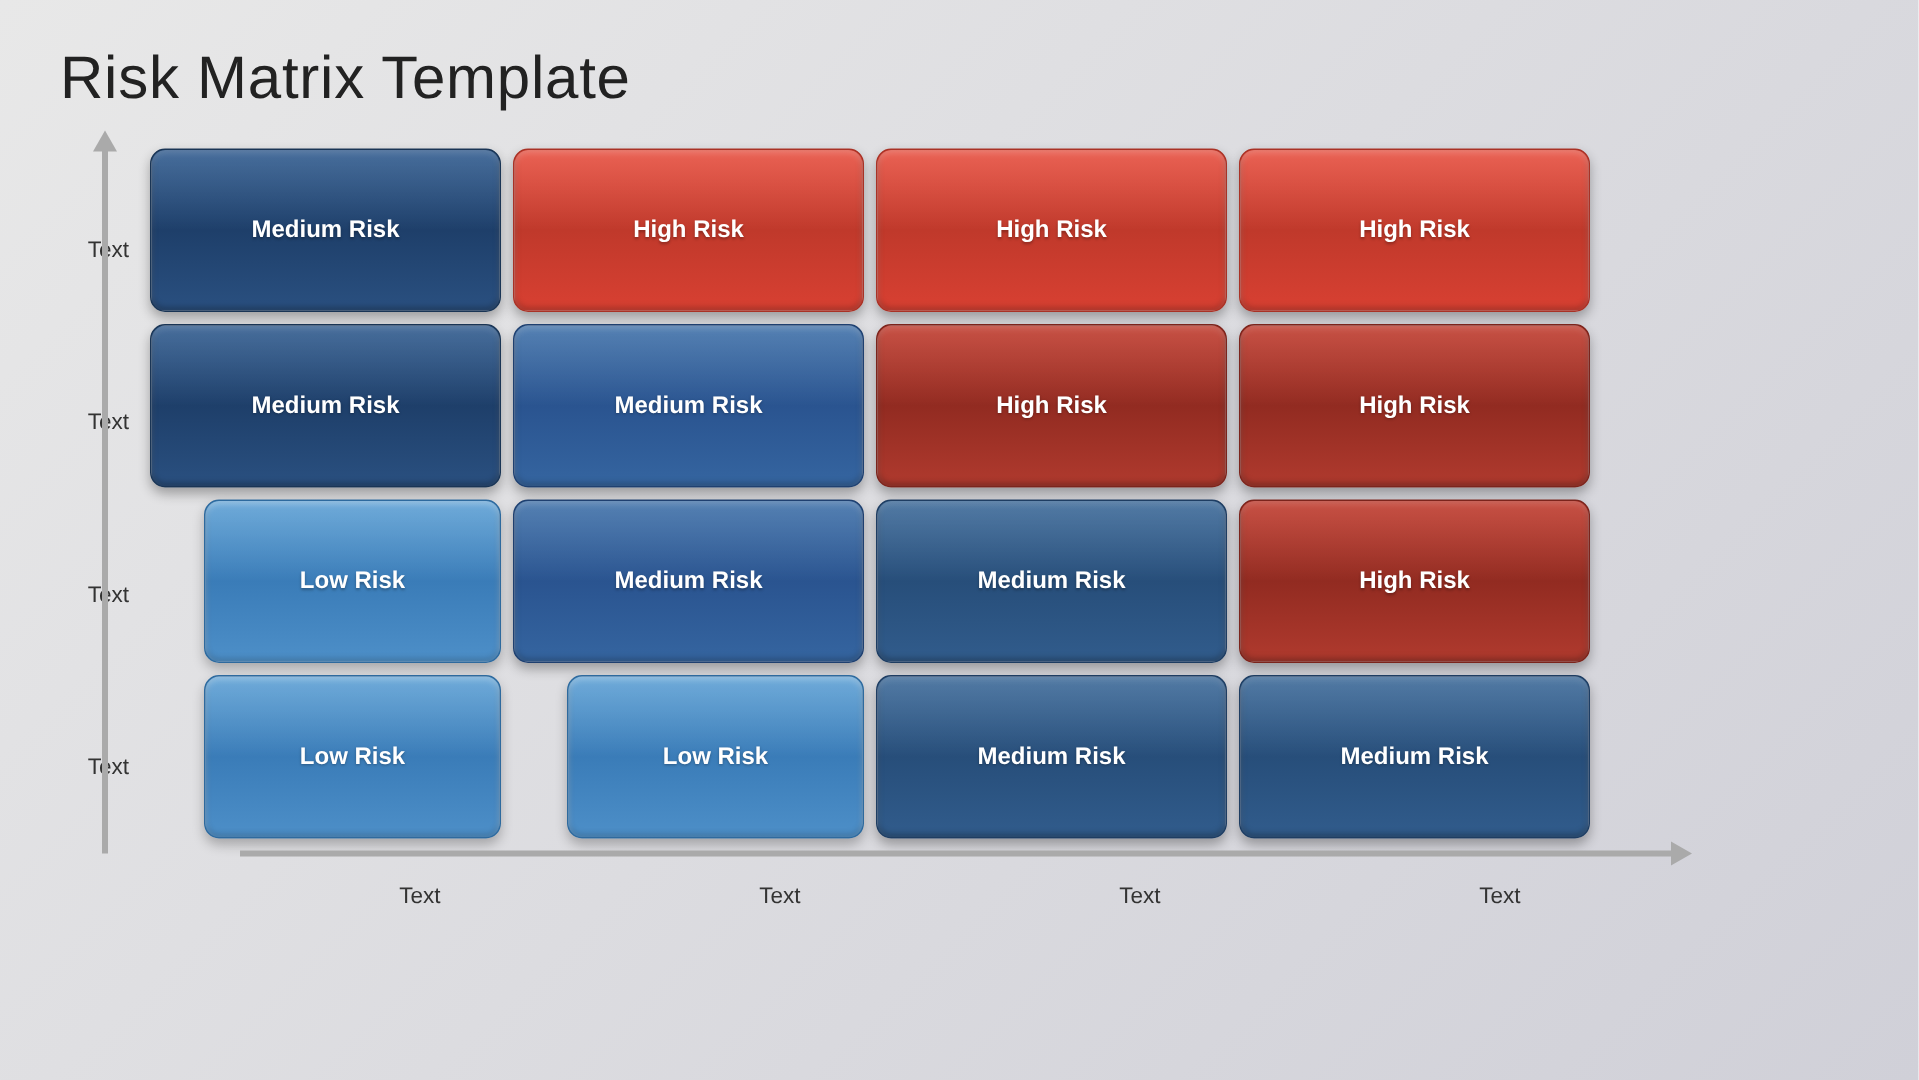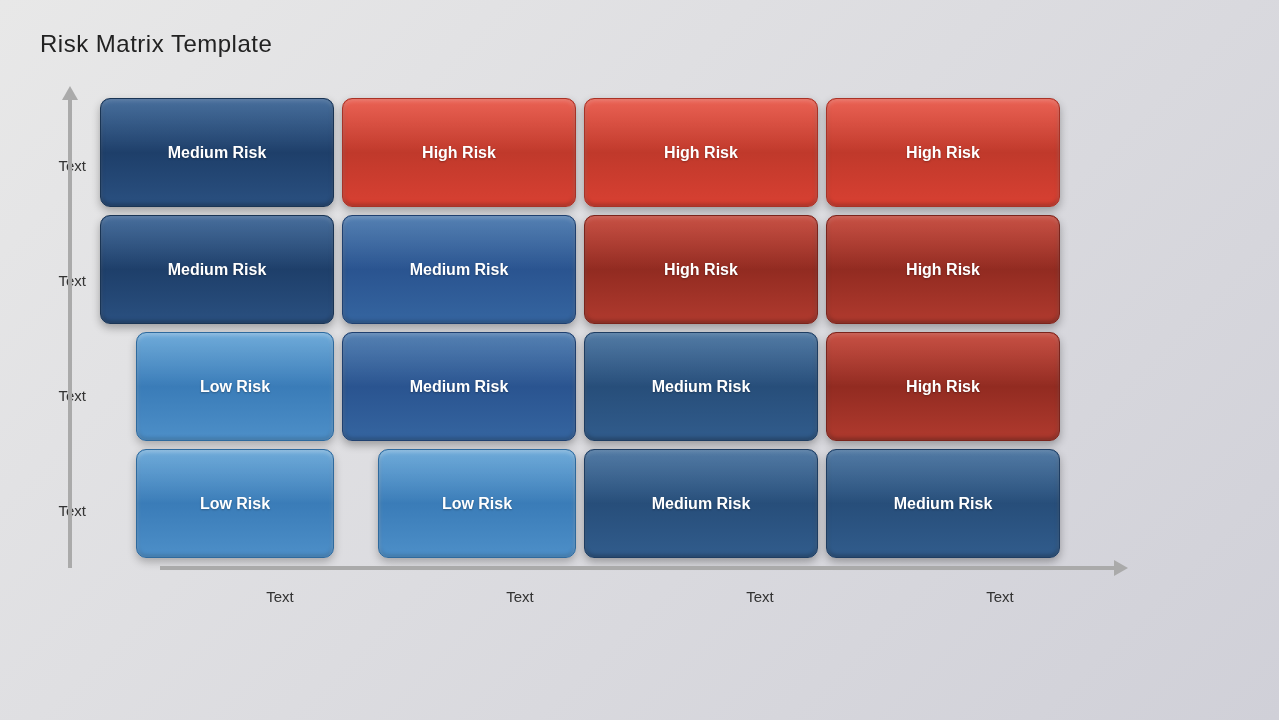--- a/index.html
+++ b/index.html
@@ -11,24 +11,24 @@
       font-family: 'Segoe UI', Arial, sans-serif;
       overflow: hidden;
       display: flex;
       flex-direction: column;
       align-items: flex-start;
       justify-content: flex-start;
       padding: 30px 40px 20px 40px;
     }
 
     #page-title {
-      font-size: 24px;
+      font-size: 40px;
       font-weight: 400;
       color: #222;
-      margin-bottom: 40px;
+      margin-bottom: 24px;
       letter-spacing: 0.5px;
     }
 
     .matrix-area {
       display: flex;
       flex-direction: row;
       align-items: flex-start;
       width: 100%;
       flex: 1;
     }

